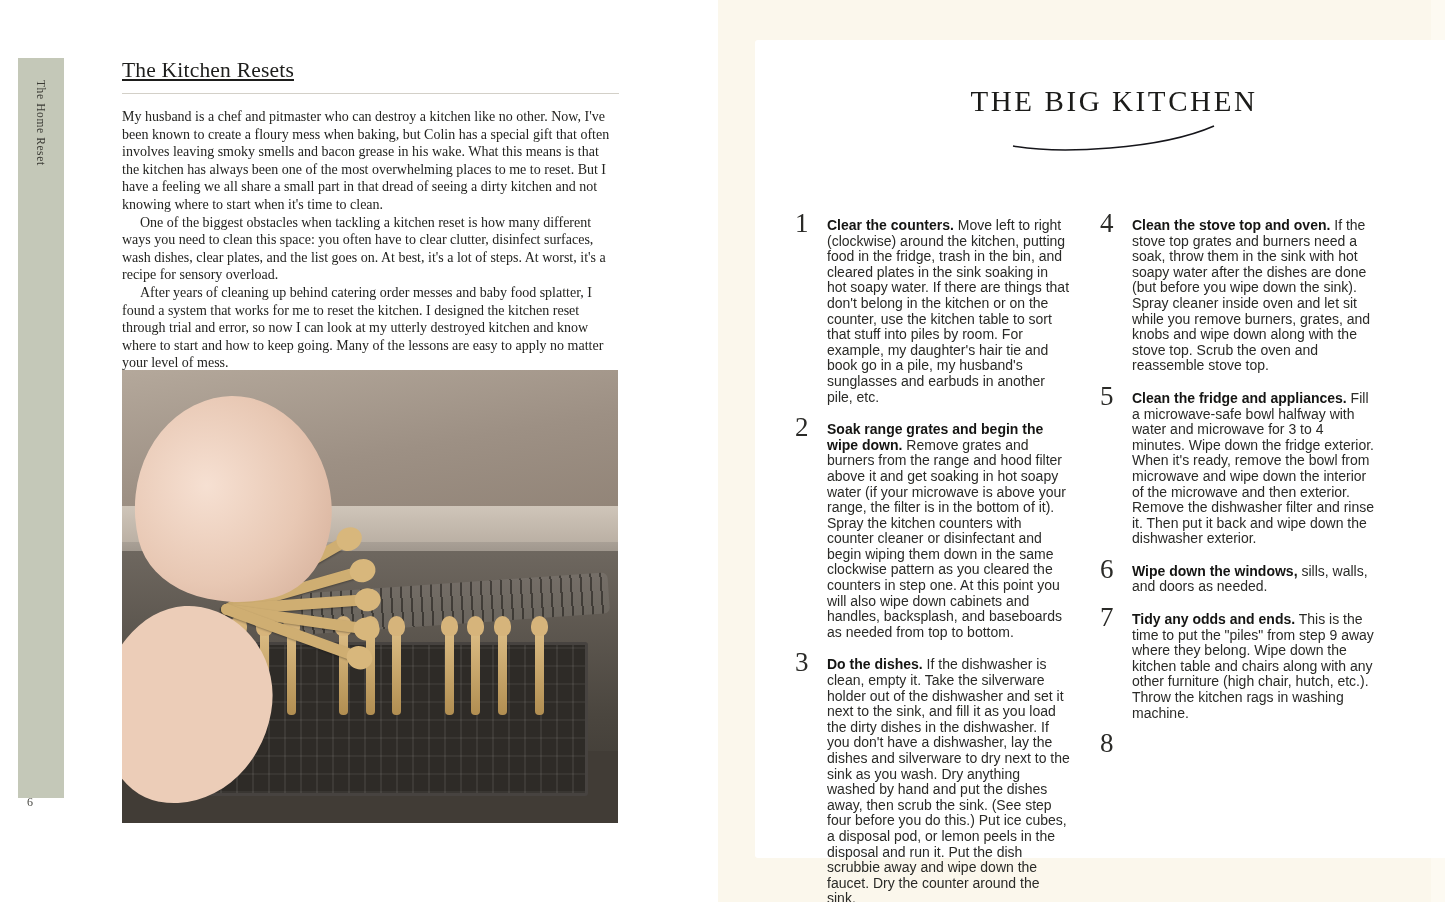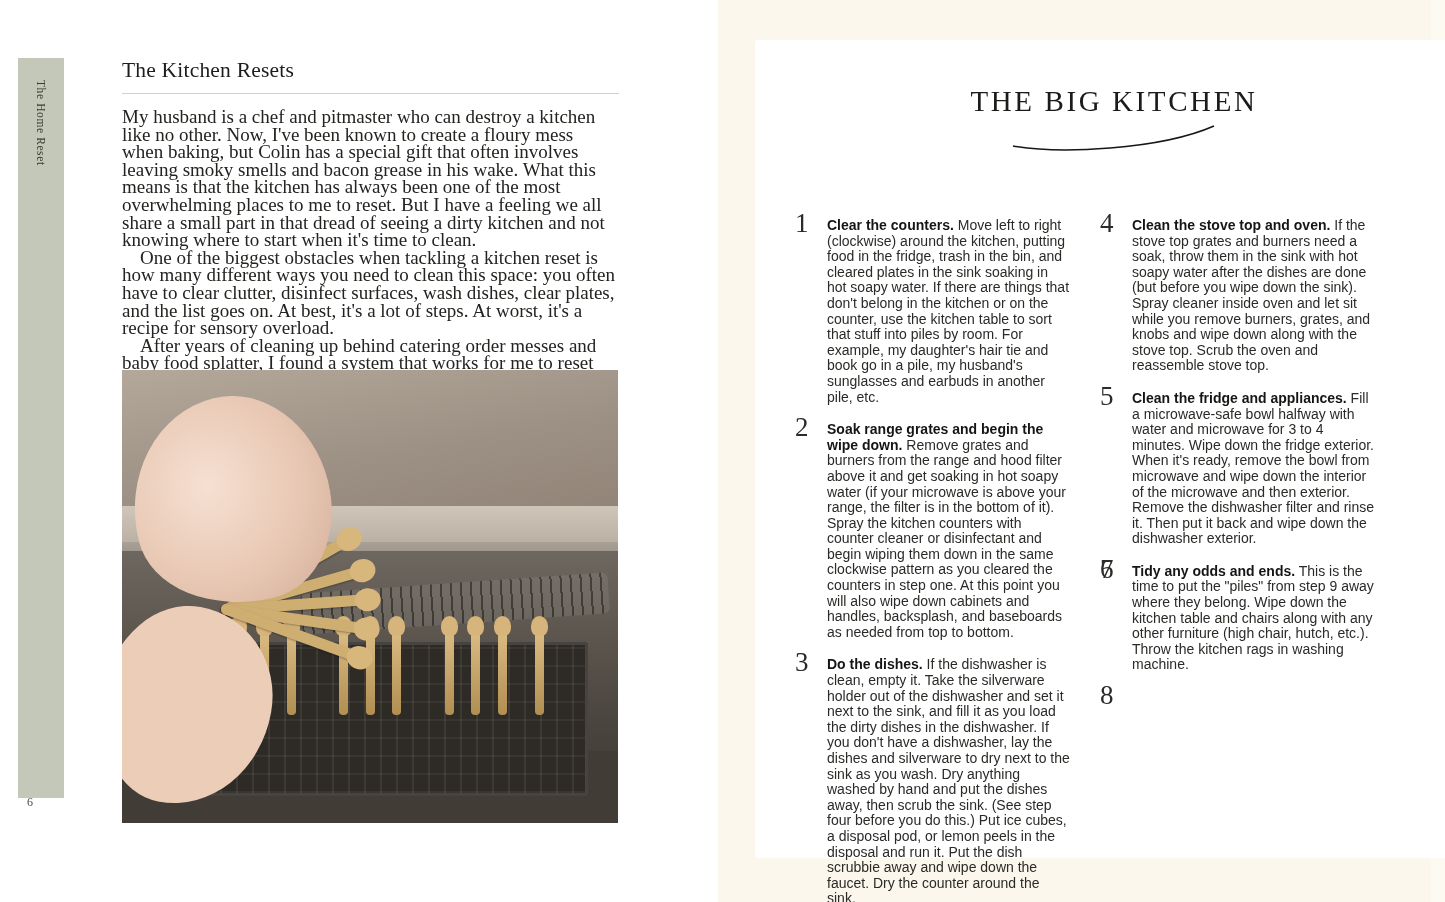--- a/index.html
+++ b/index.html
@@ -57,28 +57,29 @@
     left: 122px; top: 58px;
     width: 497px;
   }
   .chapter-title {
     font-family: "Liberation Serif", serif;
     font-size: 21.5px;
     color: #1d1d1b;
     letter-spacing: 0.2px;
     margin: 0 0 10px 0;
     font-weight: normal;
+    text-decoration: underline;
   }
   .rule {
     height: 1px; background: #d3d0c8;
     margin: 0 0 14px 0;
   }
   .body-p {
     font-family: "Liberation Serif", serif;
-    font-size: 19px;
+    font-size: 14px;
     line-height: 17.6px;
     color: #232320;
     margin: 0;
     text-align: left;
   }
   .body-p.indent { text-indent: 18px; }
   .photo {
     position: absolute;
     left: 122px; top: 370px;
     width: 496px; height: 453px;
@@ -356,20 +357,21 @@
             <p class="step-text"><b>Clean the stove top and oven.</b><span> If the stove top grates and burners need a soak, throw them in the sink with hot soapy water after the dishes are done (but before you wipe down the sink). Spray cleaner inside oven and let sit while you remove burners, grates, and knobs and wipe down along with the stove top. Scrub the oven and reassemble stove top.</span></p>
           </div>
 
           <div class="step">
             <div class="step-num">5</div>
             <p class="step-text"><b>Clean the fridge and appliances.</b><span> Fill a microwave-safe bowl halfway with water and microwave for 3 to 4 minutes. Wipe down the fridge exterior. When it's ready, remove the bowl from microwave and wipe down the interior of the microwave and then exterior. Remove the dishwasher filter and rinse it. Then put it back and wipe down the dishwasher exterior.</span></p>
           </div>
 
           <div class="step">
             <div class="step-num">6</div>
+            <p class="step-text"><b>Wipe down the windows,</b><span> sills, walls, and doors as needed.</span></p>
           </div>
 
           <div class="step">
             <div class="step-num">7</div>
             <p class="step-text"><b>Tidy any odds and ends.</b><span> This is the time to put the "piles" from step 9 away where they belong. Wipe down the kitchen table and chairs along with any other furniture (high chair, hutch, etc.). Throw the kitchen rags in washing machine.</span></p>
           </div>
 
           <div class="step">
             <div class="step-num">8</div>
           </div>

